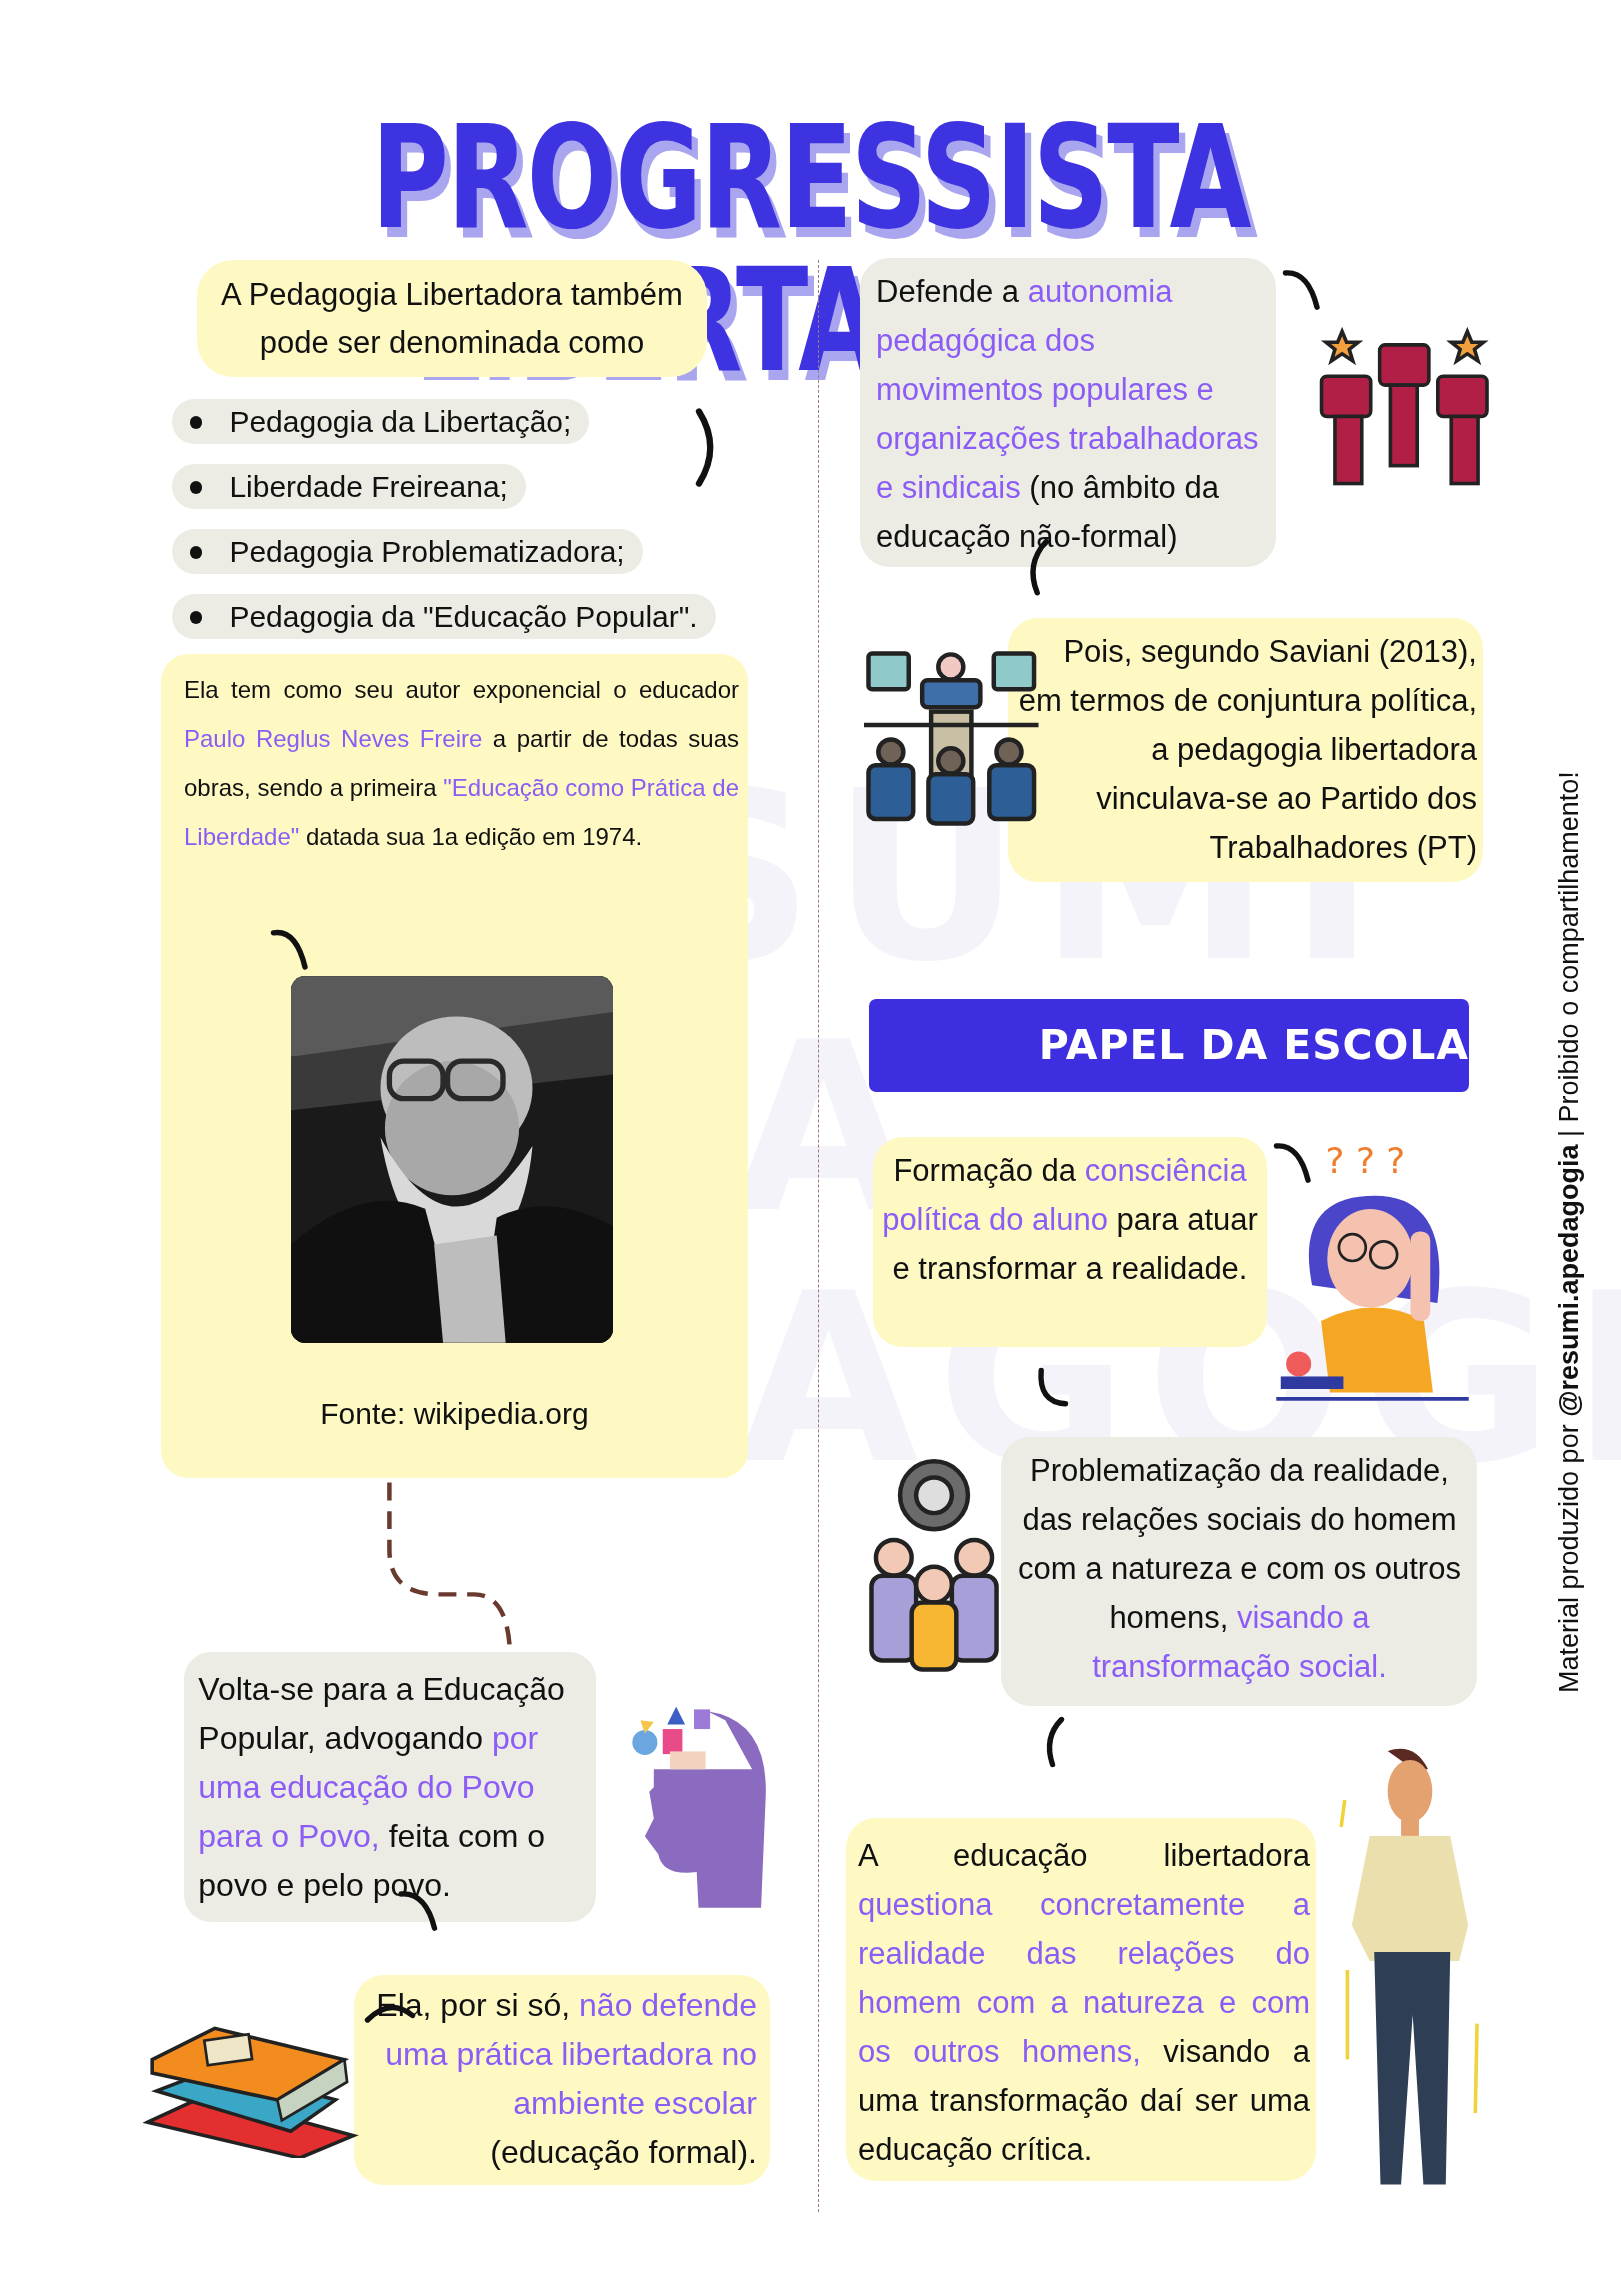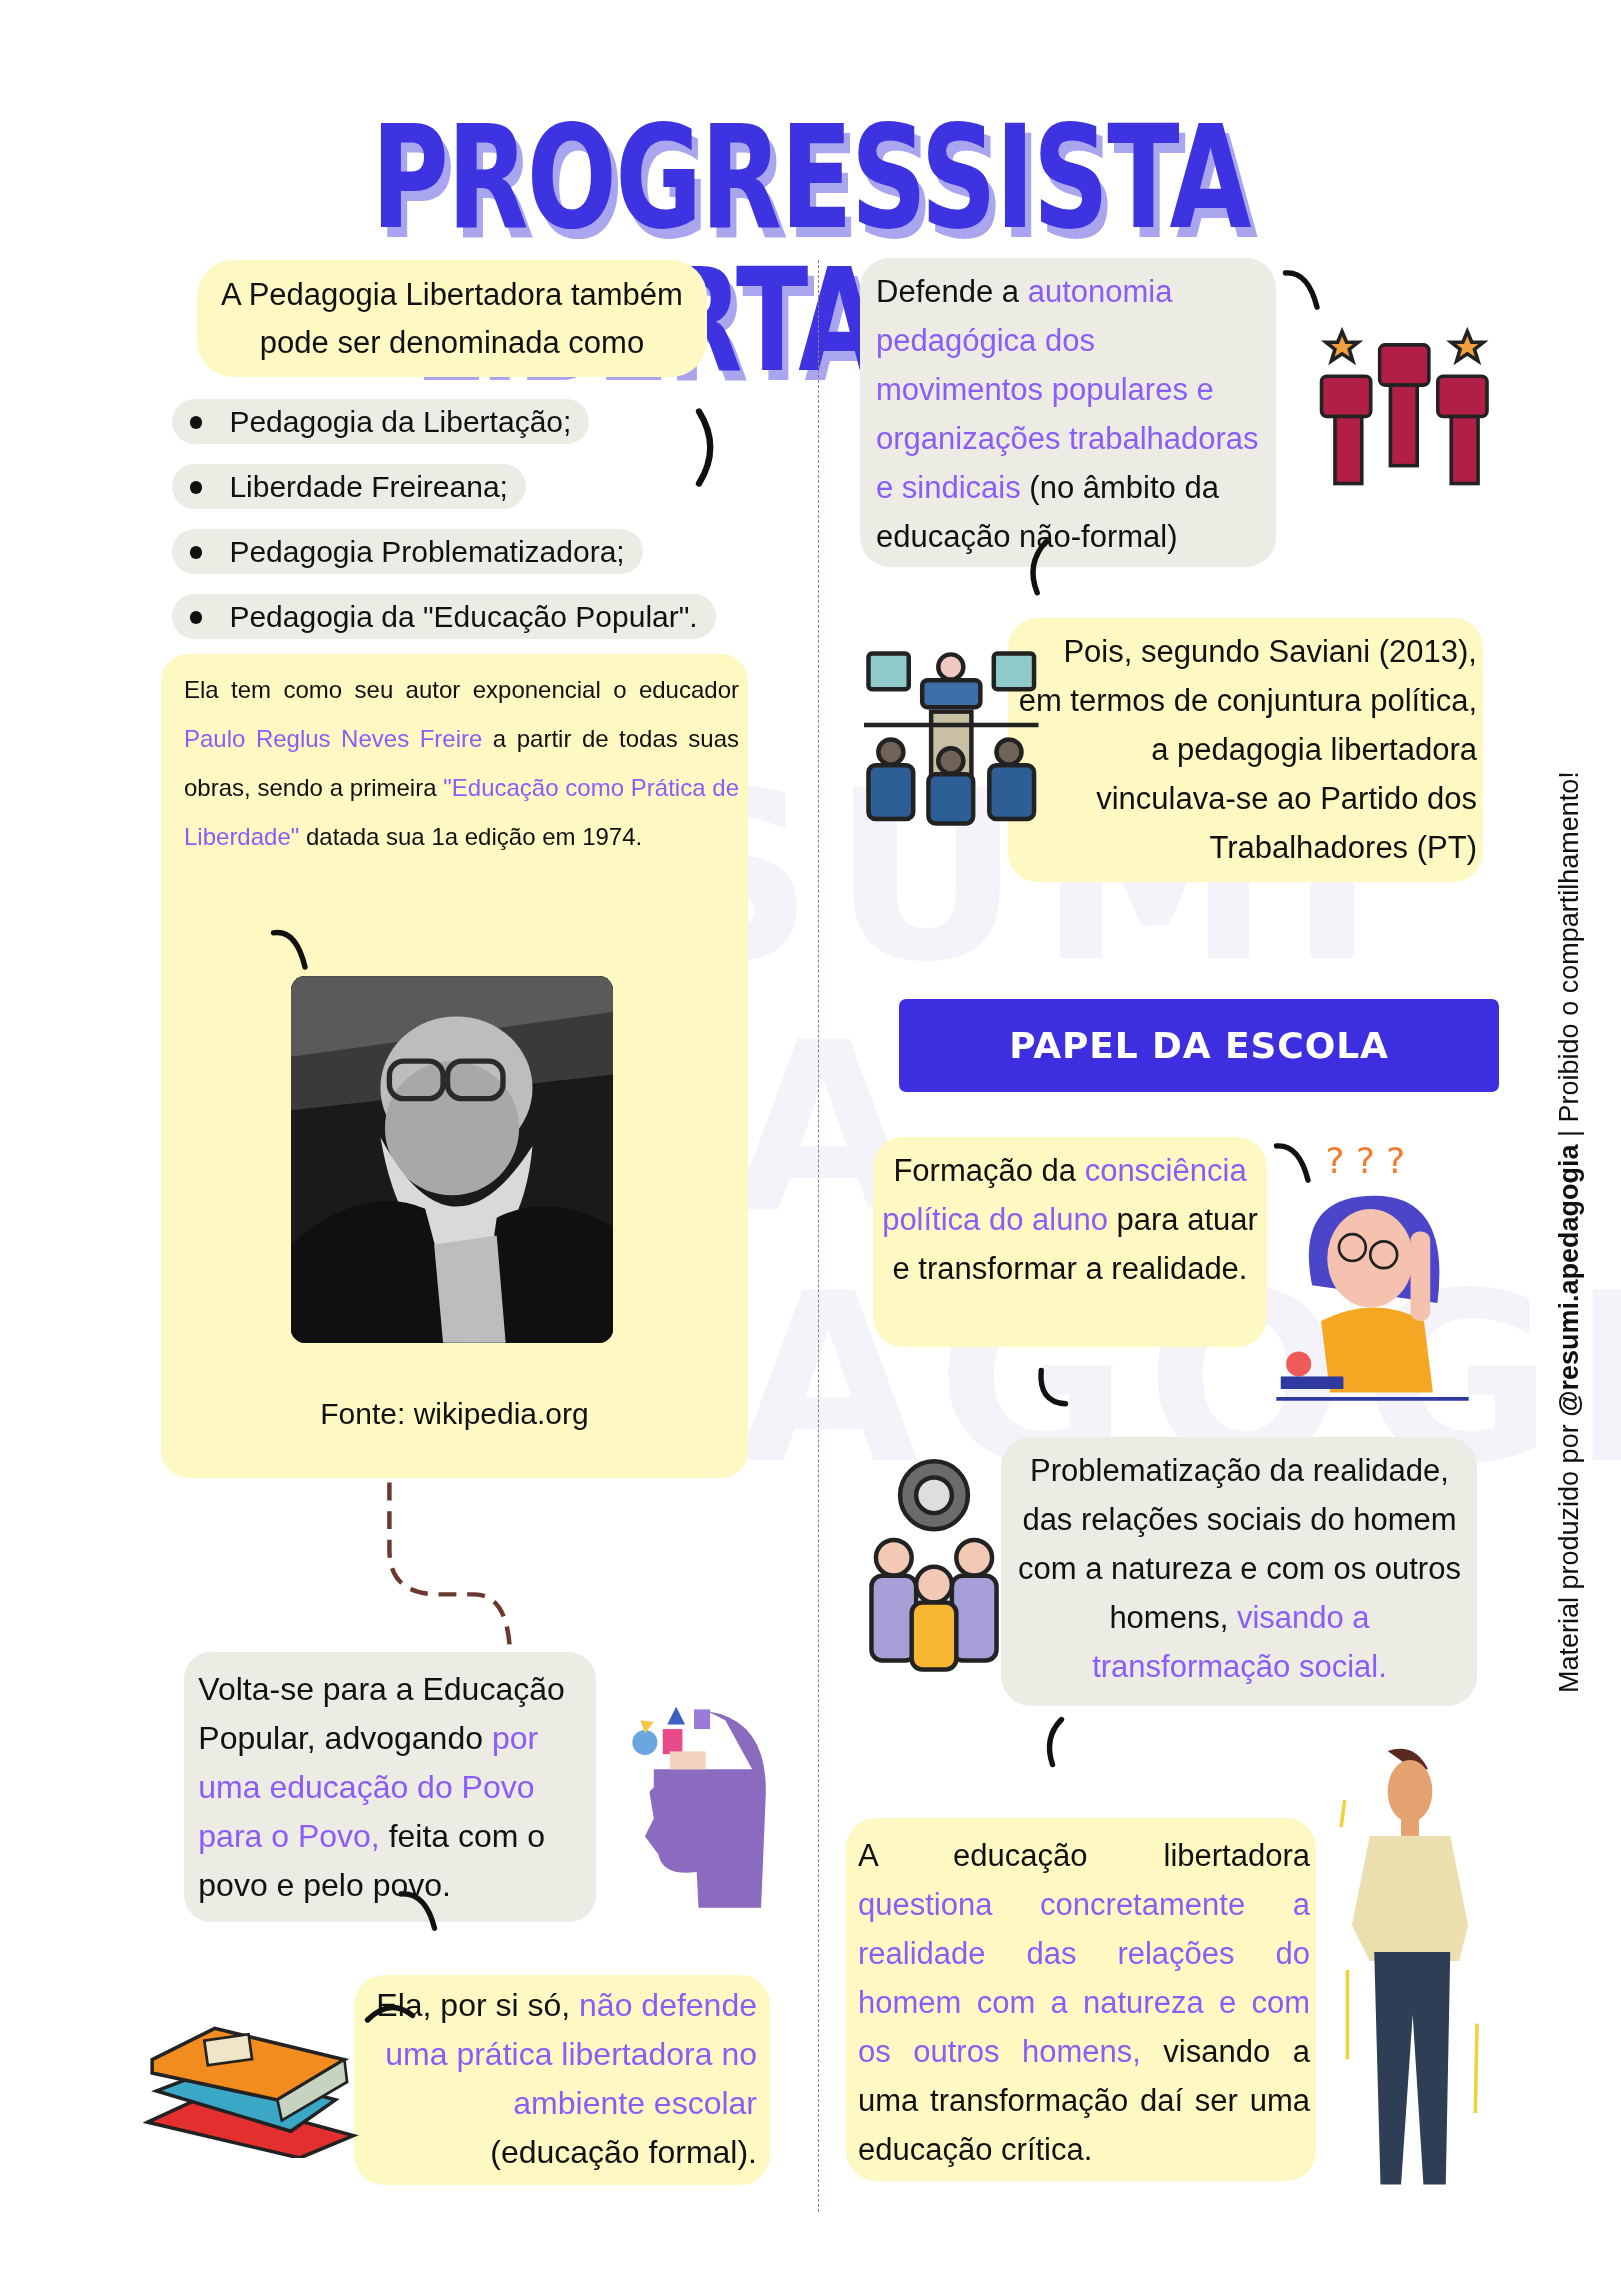--- a/index.html
+++ b/index.html
@@ -38,22 +38,22 @@
   }
   .sidenote b { font-weight: 700; }
   .list-item {
     display: inline-block; border-radius: 23px; padding: 0 18px 0 12.5px;
     font-size: 30px; line-height: 45px; margin-bottom: 20px;
   }
   .list-item .dot { display: inline-block; width: 12.5px; height: 12.5px; border-radius: 50%; background: #111; margin: 0 27px 3.6px 5.4px; vertical-align: middle; }
   .curve { position: absolute; }
   .section-head {
     left: 869px; top: 999px; width: 600px; height: 93px; background: #3d2fe0; border-radius: 7.2px;
-    color: #ffffff; text-align: center; font-family: "DejaVu Sans", sans-serif; font-weight: 700;
-    font-size: 36px; line-height: 93px; letter-spacing: 0.9px; margin-left: 30px;
+    color: #ffffff; text-align: right; font-family: "DejaVu Sans", sans-serif; font-weight: 700;
+    font-size: 41px; line-height: 93px; letter-spacing: 0.9px;
   }
   .photo {
     left: 291px; top: 976px; width: 322px; height: 367px; border-radius: 14.3px;
     background: radial-gradient(ellipse at 60% 35%, #d8d8d8 0%, #8a8a8a 20%, #2b2b2b 45%, #141414 70%);
     overflow: hidden;
   }
 </style>
 </head>
 <body>
 

